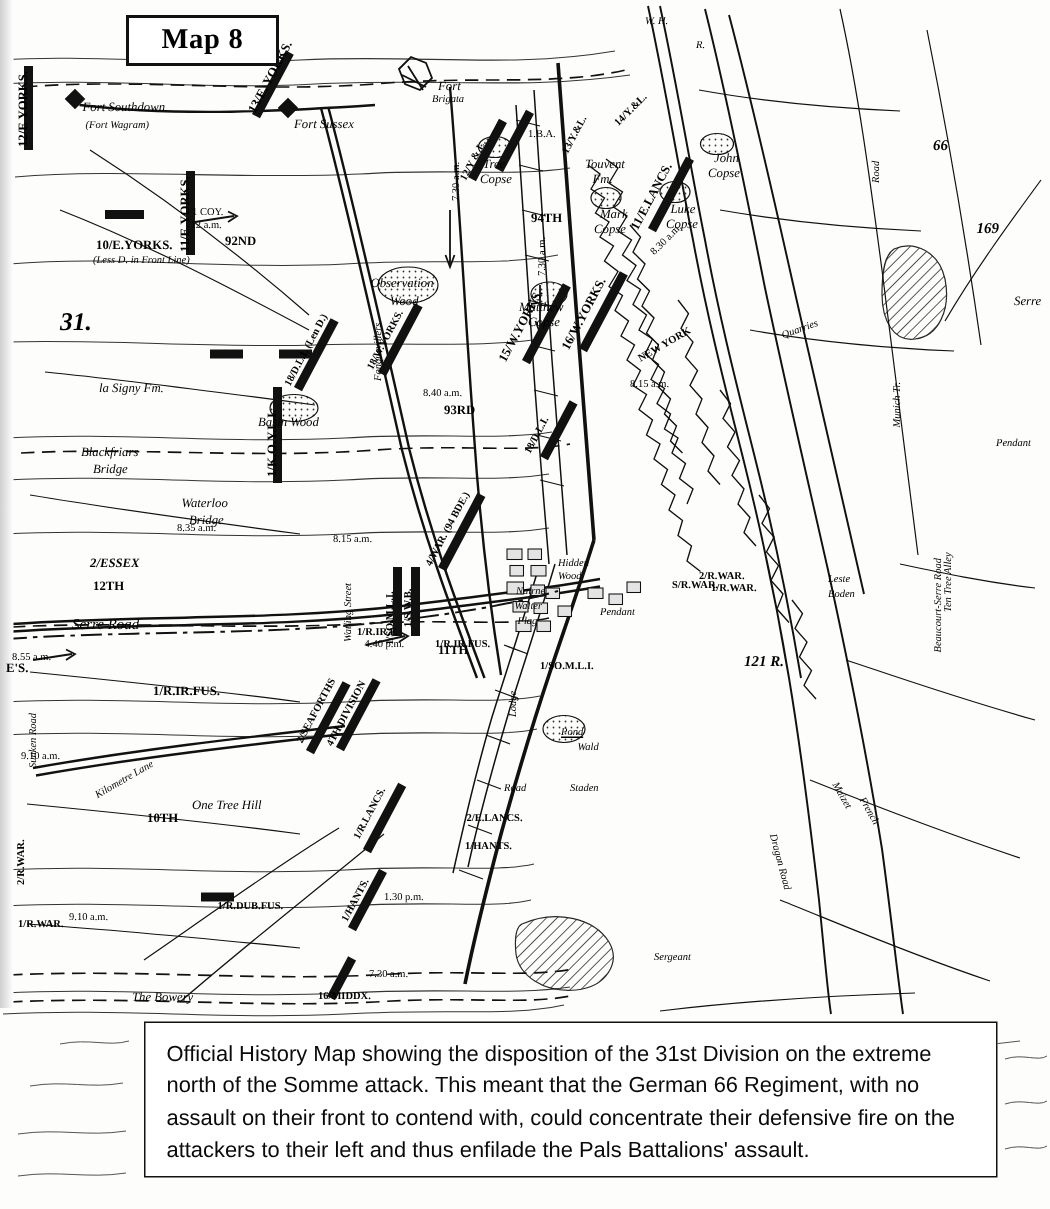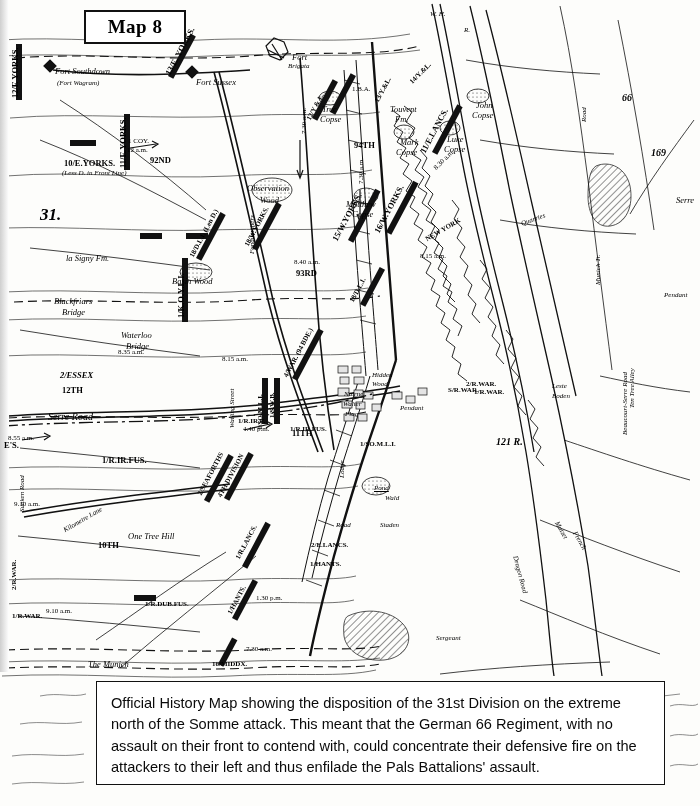--- a/index.html
+++ b/index.html
@@ -390,21 +390,21 @@
       <div class="lbl small italic" style="left: 352px; top: 209px;">Copse</div>
       <div class="lbl small italic" style="left: 247px; top: 183px;">Observation</div>
       <div class="lbl small italic" style="left: 260px; top: 195px;">Wood</div>
       <div class="lbl small italic" style="left: 66px; top: 253px;">la Signy Fm.</div>
       <div class="lbl small italic" style="left: 172px; top: 276px;">Basin Wood</div>
       <div class="lbl small italic" style="left: 54px; top: 296px;">Blackfriars</div>
       <div class="lbl small italic" style="left: 62px; top: 307px;">Bridge</div>
       <div class="lbl small italic" style="left: 121px; top: 330px;">Waterloo</div>
       <div class="lbl small italic" style="left: 126px; top: 341px;">Bridge</div>
       <div class="lbl small italic" style="left: 128px; top: 531px;">One Tree Hill</div>
-      <div class="lbl small italic" style="left: 88px; top: 659px;">The Munich</div>
+      <div class="lbl small italic" style="left: 88px; top: 659px;">The Bowery</div>
       <div class="lbl med italic" style="left: 48px; top: 411px;">Serre Road</div>
       <div class="lbl tiny italic rot90" style="left: 628px; top: 408px;">Ten Tree Alley</div>
       <div class="lbl tiny italic rot90" style="left: 594px; top: 285px;">Munich Tr.</div>
       <div class="lbl tiny italic" style="left: 664px; top: 291px;">Pendant</div>
       <div class="lbl tiny italic rot90" style="left: 621px; top: 435px;">Beaucourt-Serre Road</div>
       <div class="lbl tiny italic rotp75" style="left: 519px; top: 555px;">Dragon Road</div>
       <div class="lbl tiny italic rot20" style="left: 520px; top: 220px;">Quarries</div>
       <div class="lbl tiny italic" style="left: 380px; top: 521px;">Staden</div>
       <div class="lbl tiny italic" style="left: 336px; top: 521px;">Road</div>
       <div class="lbl small italic" style="left: 676px; top: 195px;">Serre</div>
@@ -458,21 +458,21 @@
       <div class="lbl tiny bold" style="left: 212px; top: 660px;">16/MIDDX.</div>
       <div class="lbl big bold italic" style="left: 496px; top: 436px;">121 R.</div>
       <div class="lbl big bold italic" style="left: 622px; top: 92px;">66</div>
       <div class="lbl big bold italic" style="left: 651px; top: 147px;">169</div>
       <div class="lbl tiny bold rot30" style="left: 424px; top: 236px;">NEW YORK</div>
       <div class="lbl tiny bold" style="left: 238px; top: 417px;">1/R.IR.F.</div>
       <div class="lbl tiny" style="left: 128px; top: 137px;">1 COY.</div>
       <div class="lbl tiny" style="left: 127px; top: 146px;">12 a.m.</div>
       <div class="lbl tiny rot90" style="left: 300px; top: 134px;">7.30 a.m.</div>
       <div class="lbl tiny rot90" style="left: 357px; top: 184px;">7.30 a.m.</div>
-      <div class="lbl tiny" style="left: 294px; top: 258px;">8.40 a.m.</div>
+      <div class="lbl tiny" style="left: 282px; top: 258px;">8.40 a.m.</div>
       <div class="lbl tiny" style="left: 118px; top: 348px;">8.35 a.m.</div>
       <div class="lbl tiny" style="left: 222px; top: 355px;">8.15 a.m.</div>
       <div class="lbl tiny" style="left: 243px; top: 425px;">4.40 p.m.</div>
       <div class="lbl tiny" style="left: 8px; top: 434px;">8.55 a.m.</div>
       <div class="lbl tiny" style="left: 14px; top: 500px;">9.10 a.m.</div>
       <div class="lbl tiny" style="left: 46px; top: 607px;">9.10 a.m.</div>
       <div class="lbl tiny" style="left: 246px; top: 645px;">7.30 a.m.</div>
       <div class="lbl tiny" style="left: 256px; top: 594px;">1.30 p.m.</div>
       <div class="lbl tiny" style="left: 420px; top: 252px;">8.15 a.m.</div>
       <div class="lbl tiny rot45" style="left: 432px; top: 166px;">8.30 a.m.</div>

